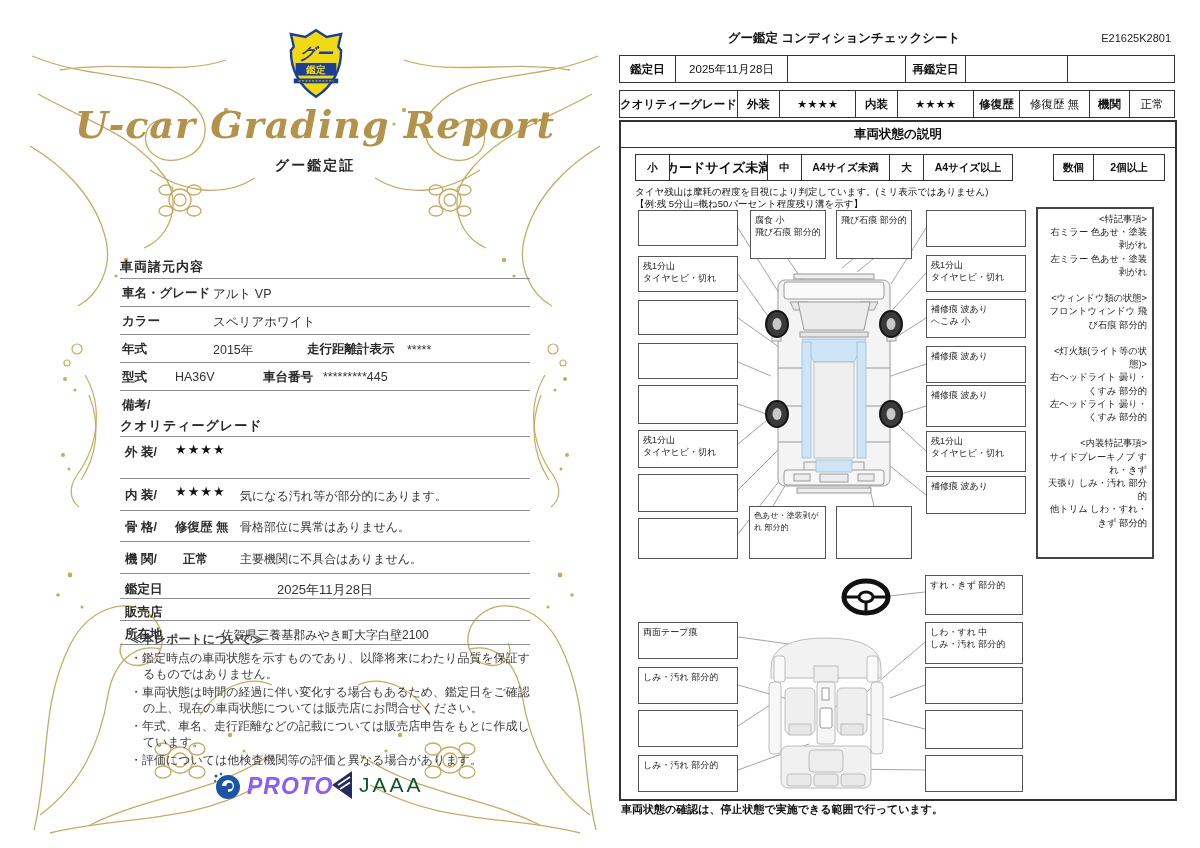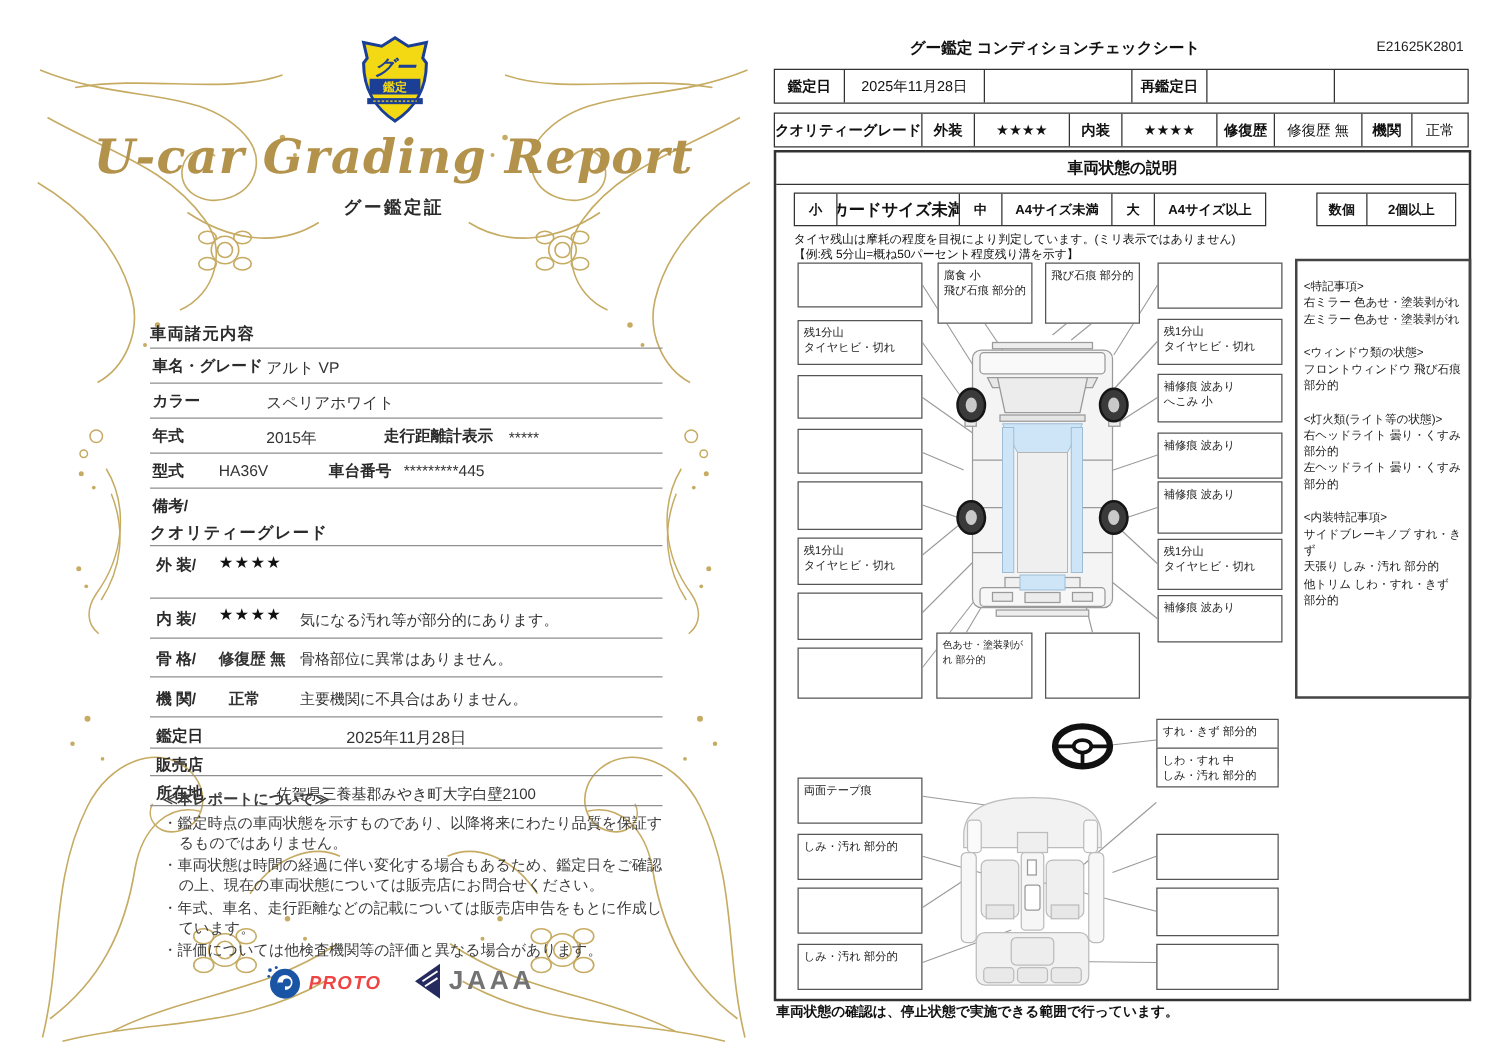--- a/index.html
+++ b/index.html
@@ -18,38 +18,38 @@
   .lbl{font-size:12.5px;font-weight:bold;color:#2b2b2b;white-space:nowrap;}
   .val{font-size:12.5px;color:#333;white-space:nowrap;}
   .starline{font-size:13px;color:#111;letter-spacing:1px;white-space:nowrap;}
   .gdesc{font-size:12px;color:#333;line-height:16px;}
   .metaval{left:85px;width:410px;text-align:center;font-size:12px;color:#333;}
   #lp-about{left:95px;top:611px;width:405px;font-size:12px;color:#3c3c3c;line-height:16.5px;}
   #lp-about .ttl{font-weight:bold;margin-bottom:2px;}
   #lp-about ul{margin:0;padding:0;list-style:none;}
   #lp-about li{padding-left:13px;text-indent:-13px;margin-bottom:1px;}
   #lp-about li:before{content:"・";}
-  .logo-text-proto{font-size:15px;font-weight:800;color:#ef4444;letter-spacing:1px;font-style:italic;}
-  .logo-text-jaaa{font-size:21px;font-weight:700;color:#737373;letter-spacing:3px;}
+  .logo-text-proto{font-size:23px;font-weight:800;color:#8b5cf6;letter-spacing:1px;font-style:italic;}
+  .logo-text-jaaa{font-size:21px;font-weight:400;color:#14532d;letter-spacing:3px;}
   
   #page-right{left:608px;top:30px;width:556px;height:795px;margin-left:11px;}
   #rp-title{left:55px;top:0;width:340px;text-align:center;font-size:12.5px;font-weight:bold;color:#111;}
   #rp-serial{right:4px;top:2px;font-size:11px;color:#222;}
   .tbl{display:flex;border:1px solid #333;background:#fff;}
   .tbl .c{border-right:1px solid #333;display:flex;align-items:center;justify-content:center;
           font-size:11.5px;color:#111;height:26px;box-sizing:border-box;white-space:nowrap;overflow:hidden;}
   .tbl .c:last-child{border-right:none;}
   .tbl .c.b{font-weight:bold;}
   #main-box{left:0;top:90px;width:554px;height:677px;border:2px solid #333;background:#fff;}
   #sec-head{left:0;top:0;width:100%;height:25px;border-bottom:1px solid #333;display:flex;align-items:center;justify-content:center;
             font-size:12.5px;font-weight:bold;color:#111;}
   .abox{border:1px solid #555;background:#fff;font-size:9px;line-height:12px;color:#222;
         padding:3px 4px;box-sizing:border-box;white-space:pre-line;overflow:hidden;}
-  #notes-panel{left:415px;top:85px;width:141px;height:352px;border:2px solid #444;box-sizing:border-box;
-               padding:14px 5px;font-size:9.3px;line-height:13.2px;color:#222;white-space:pre-line;overflow:hidden;}
+  #notes-panel{left:415px;top:85px;width:118px;height:352px;border:2px solid #444;box-sizing:border-box;
+               padding:4px 5px;font-size:9.3px;line-height:13.2px;color:#222;white-space:pre-line;overflow:hidden;text-align:right;}
   .tire-note{font-size:9.5px;font-weight:normal;color:#111;line-height:12px;white-space:nowrap;}
   svg{display:block;}
   .conn{stroke:#9a9a9a;stroke-width:0.9;}
   #rp-footer{left:2px;top:772px;font-size:11px;font-weight:bold;color:#111;white-space:nowrap;}
 </style>
 </head>
 <body>
 
 <div id="page-left" class="abs">
 
@@ -457,21 +457,21 @@
 右ヘッドライト 曇り・くすみ 部分的
 左ヘッドライト 曇り・くすみ 部分的
 
 &lt;内装特記事項&gt;
 サイドブレーキノブ すれ・きず
 天張り しみ・汚れ 部分的
 他トリム しわ・すれ・きず 部分的</div>
 
     <div class="abox abs" style="left:304px;top:453px;width:98px;height:40px">すれ・きず 部分的</div>
     <div class="abox abs" style="left:17px;top:500px;width:100px;height:37px">両面テープ痕</div>
-    <div class="abox abs" style="left:304px;top:476px;width:98px;height:32px">しわ・すれ 中
+    <div class="abox abs" style="left:304px;top:500px;width:98px;height:42px">しわ・すれ 中
 しみ・汚れ 部分的</div>
     <div class="abox abs" style="left:17px;top:545px;width:100px;height:37px">しみ・汚れ 部分的</div>
     <div class="abox abs" style="left:304px;top:545px;width:98px;height:37px"></div>
     <div class="abox abs" style="left:17px;top:588px;width:100px;height:37px"></div>
     <div class="abox abs" style="left:304px;top:588px;width:98px;height:39px"></div>
     <div class="abox abs" style="left:17px;top:633px;width:100px;height:37px">しみ・汚れ 部分的</div>
     <div class="abox abs" style="left:304px;top:633px;width:98px;height:37px"></div>
   </div>
 
   <div id="rp-footer" class="abs">車両状態の確認は、停止状態で実施できる範囲で行っています。</div>

